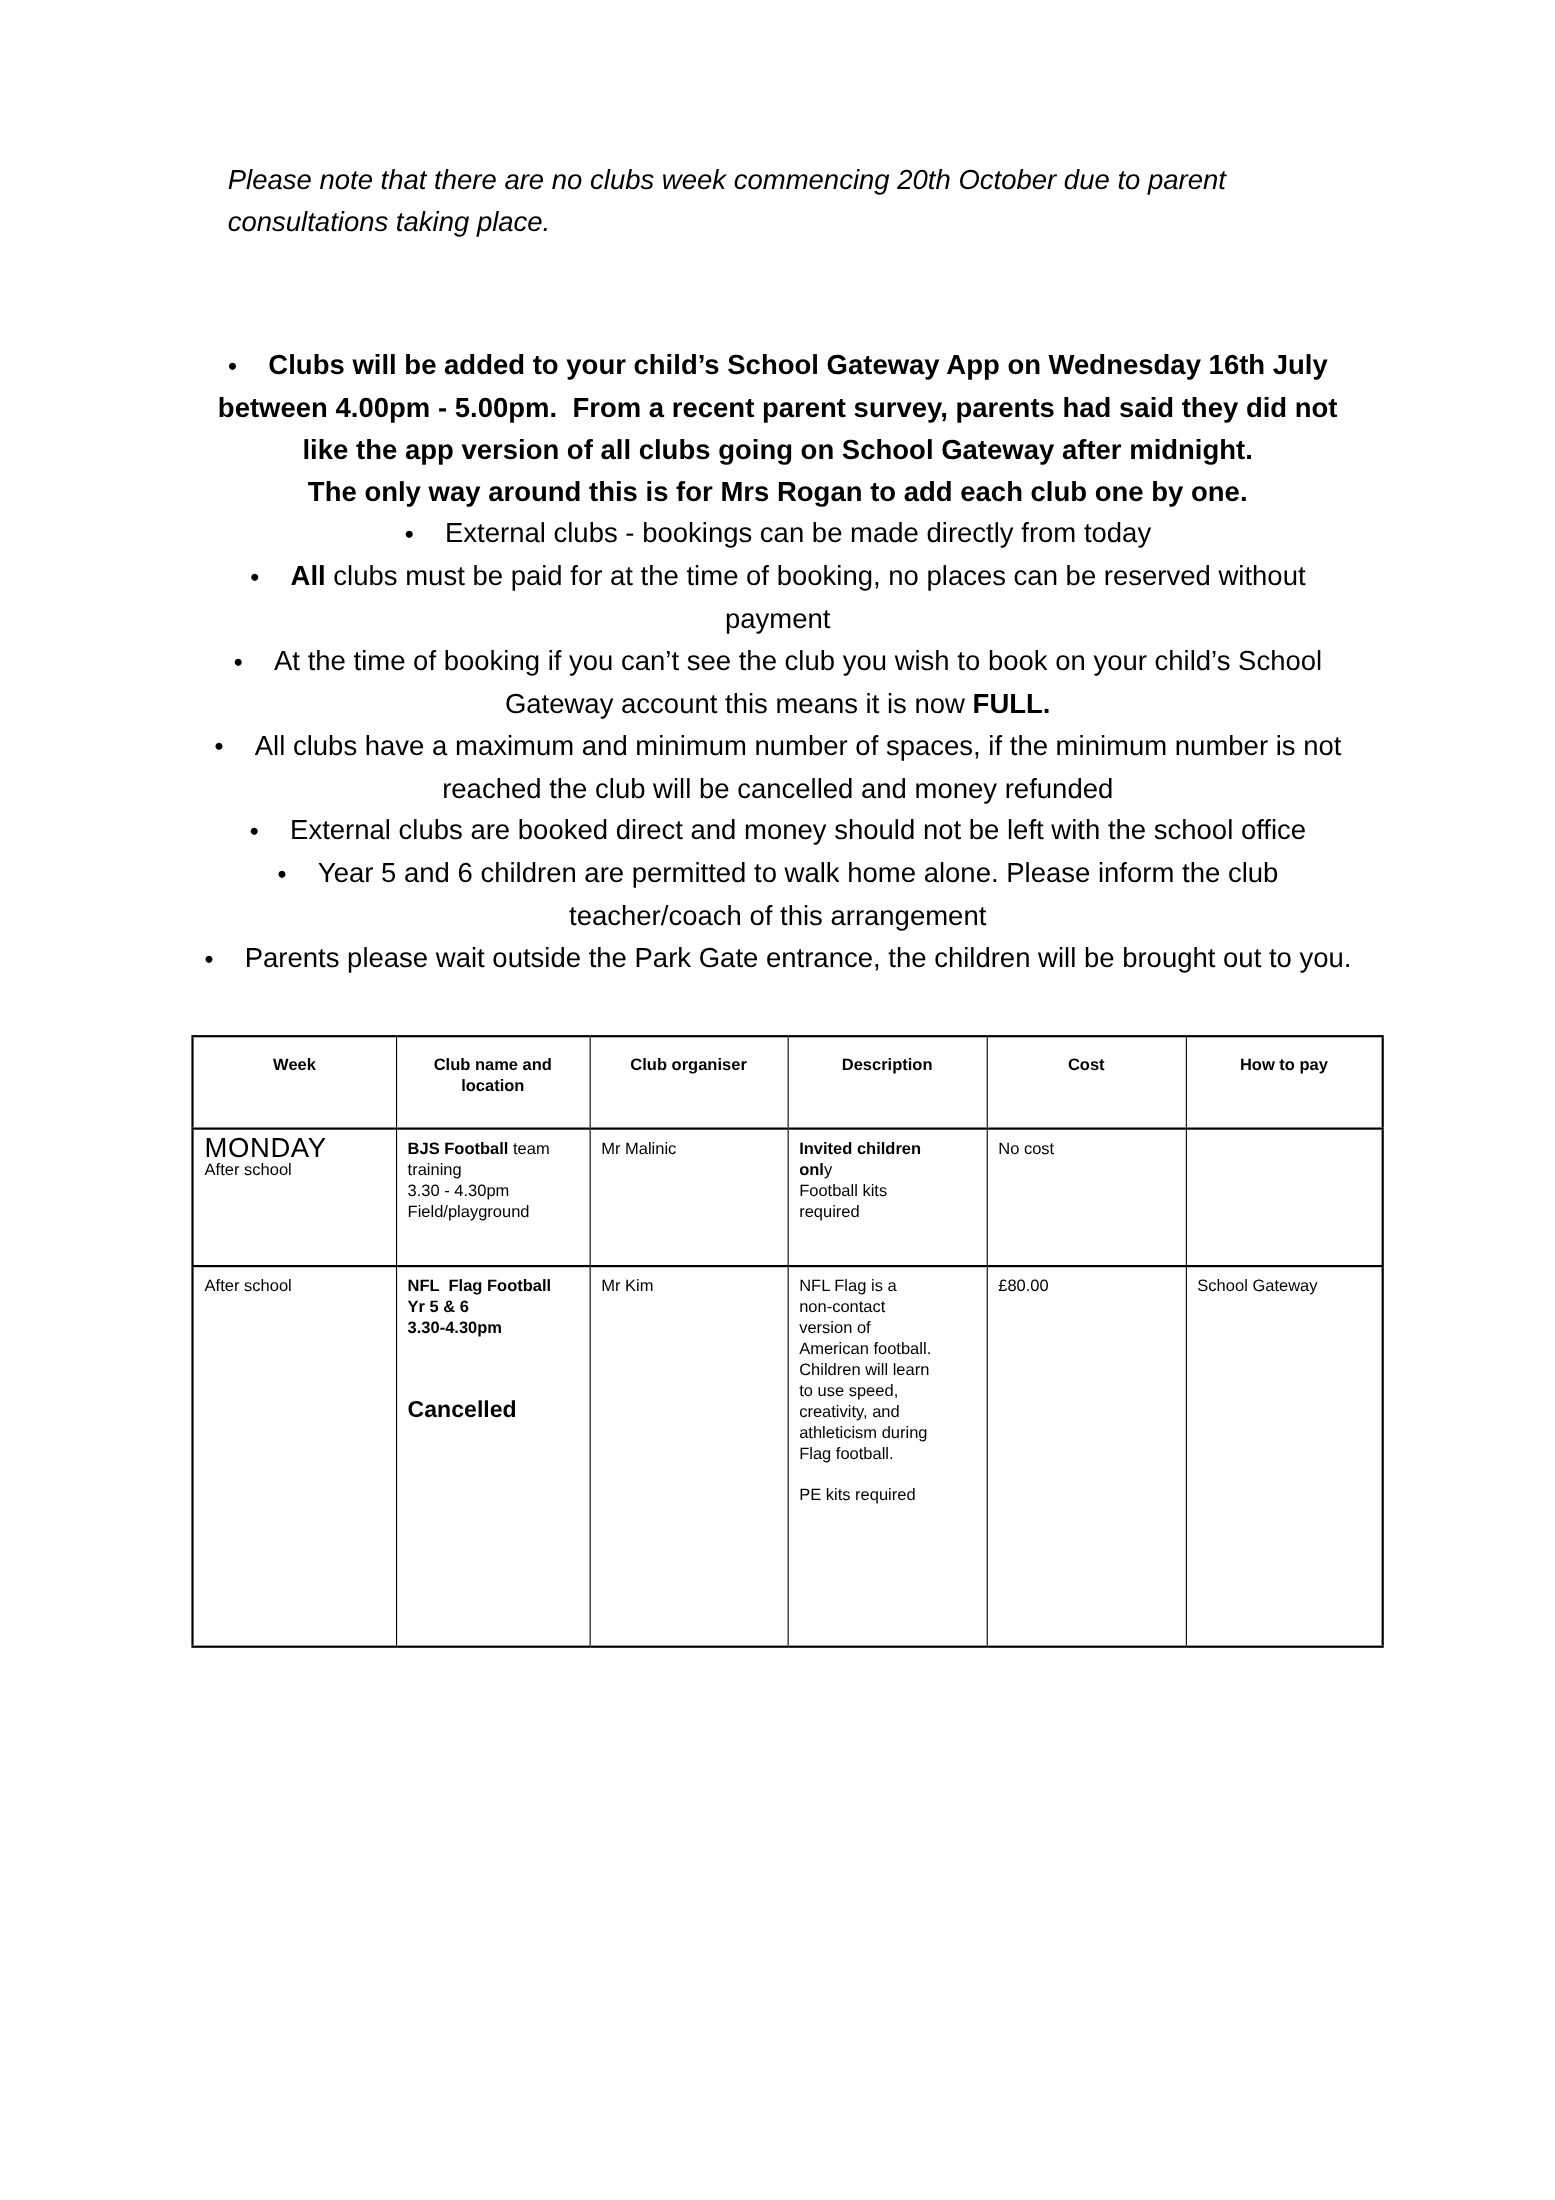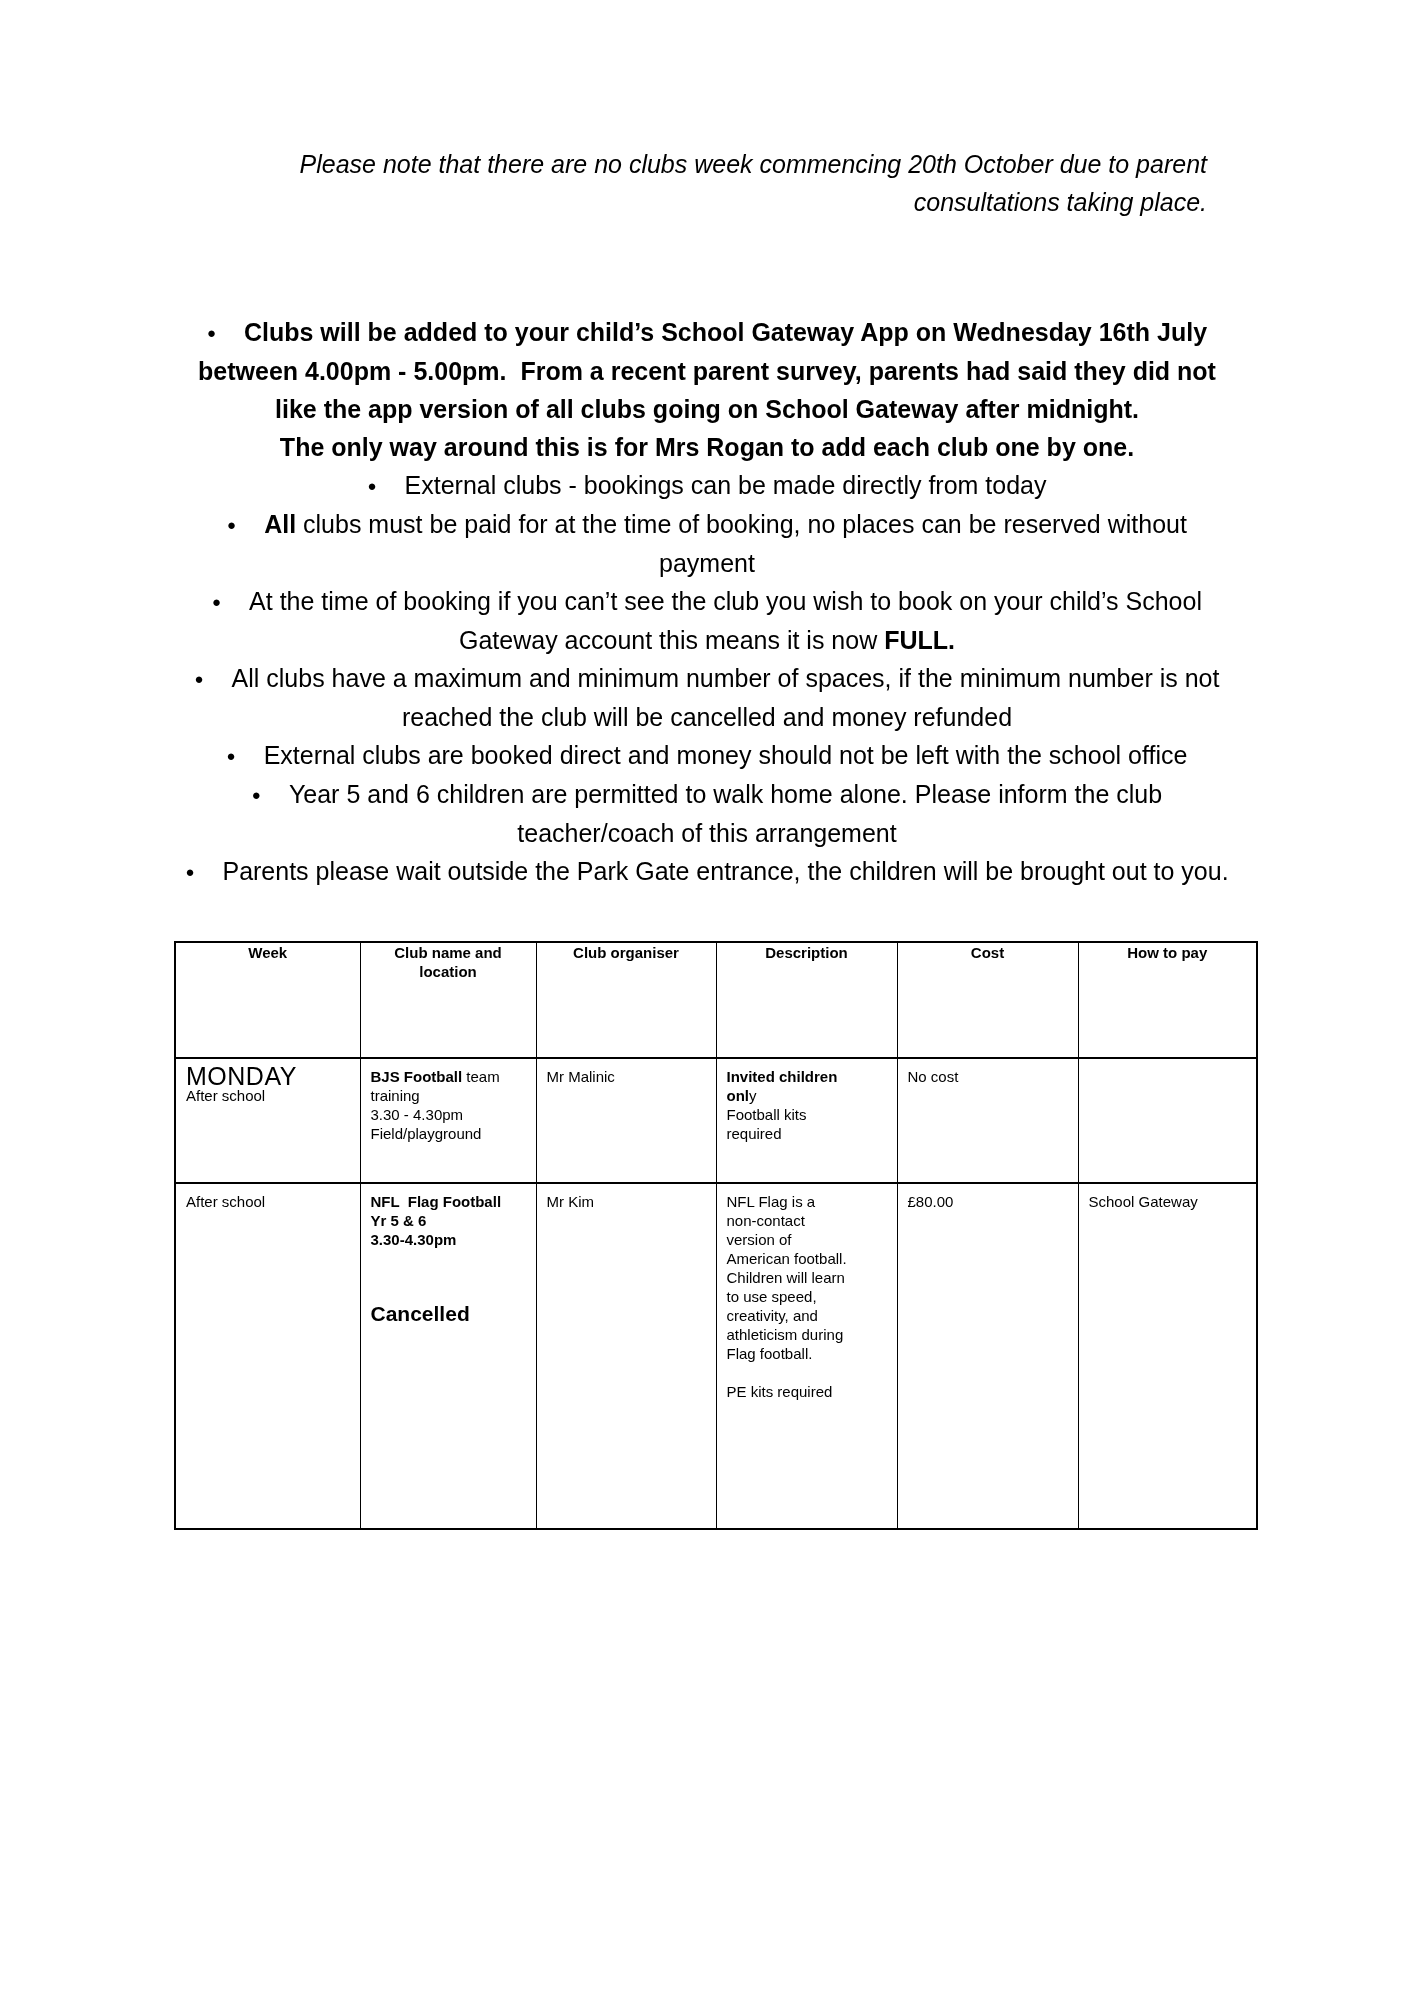--- a/index.html
+++ b/index.html
@@ -29,21 +29,21 @@
   .intro {
     margin: 66px auto 0;
     width: 1060px;
     text-align: center;
     font-size: 25px;
     line-height: 38px;
   }
   .note {
     margin: 13px auto 0;
     max-width: 1000px;
-    text-align: right;
+    text-align: left;
     font-style: italic;
     font-size: 25px;
     line-height: 38px;
   }
 
   .bullets {
     margin: 92px auto 0;
     width: 1060px;
   }
   .bullet {
@@ -67,24 +67,24 @@
   table.clubs, table.clubs td { border: 1px solid #000; }
   table.clubs { border: 2.5px solid #000; }
   table.clubs td { border-top-width: 2px; border-bottom-width: 2px; }
   table.clubs td {
     vertical-align: top;
     padding: 8px 10px;
     font-size: 15px;
     line-height: 19px;
   }
   tr.hdr td {
-    height: 116px;
+    height: 84px;
     text-align: center;
     font-weight: bold;
-    padding-top: 0;
+    padding-top: 16px;
   }
   tr.row1 td { height: 125px; }
   tr.row2 td { height: 346px; }
   .day {
     font-size: 25px;
     font-weight: normal;
     letter-spacing: 0.5px;
   }
   .week-sub { font-size: 15px; }
   .cancelled {

